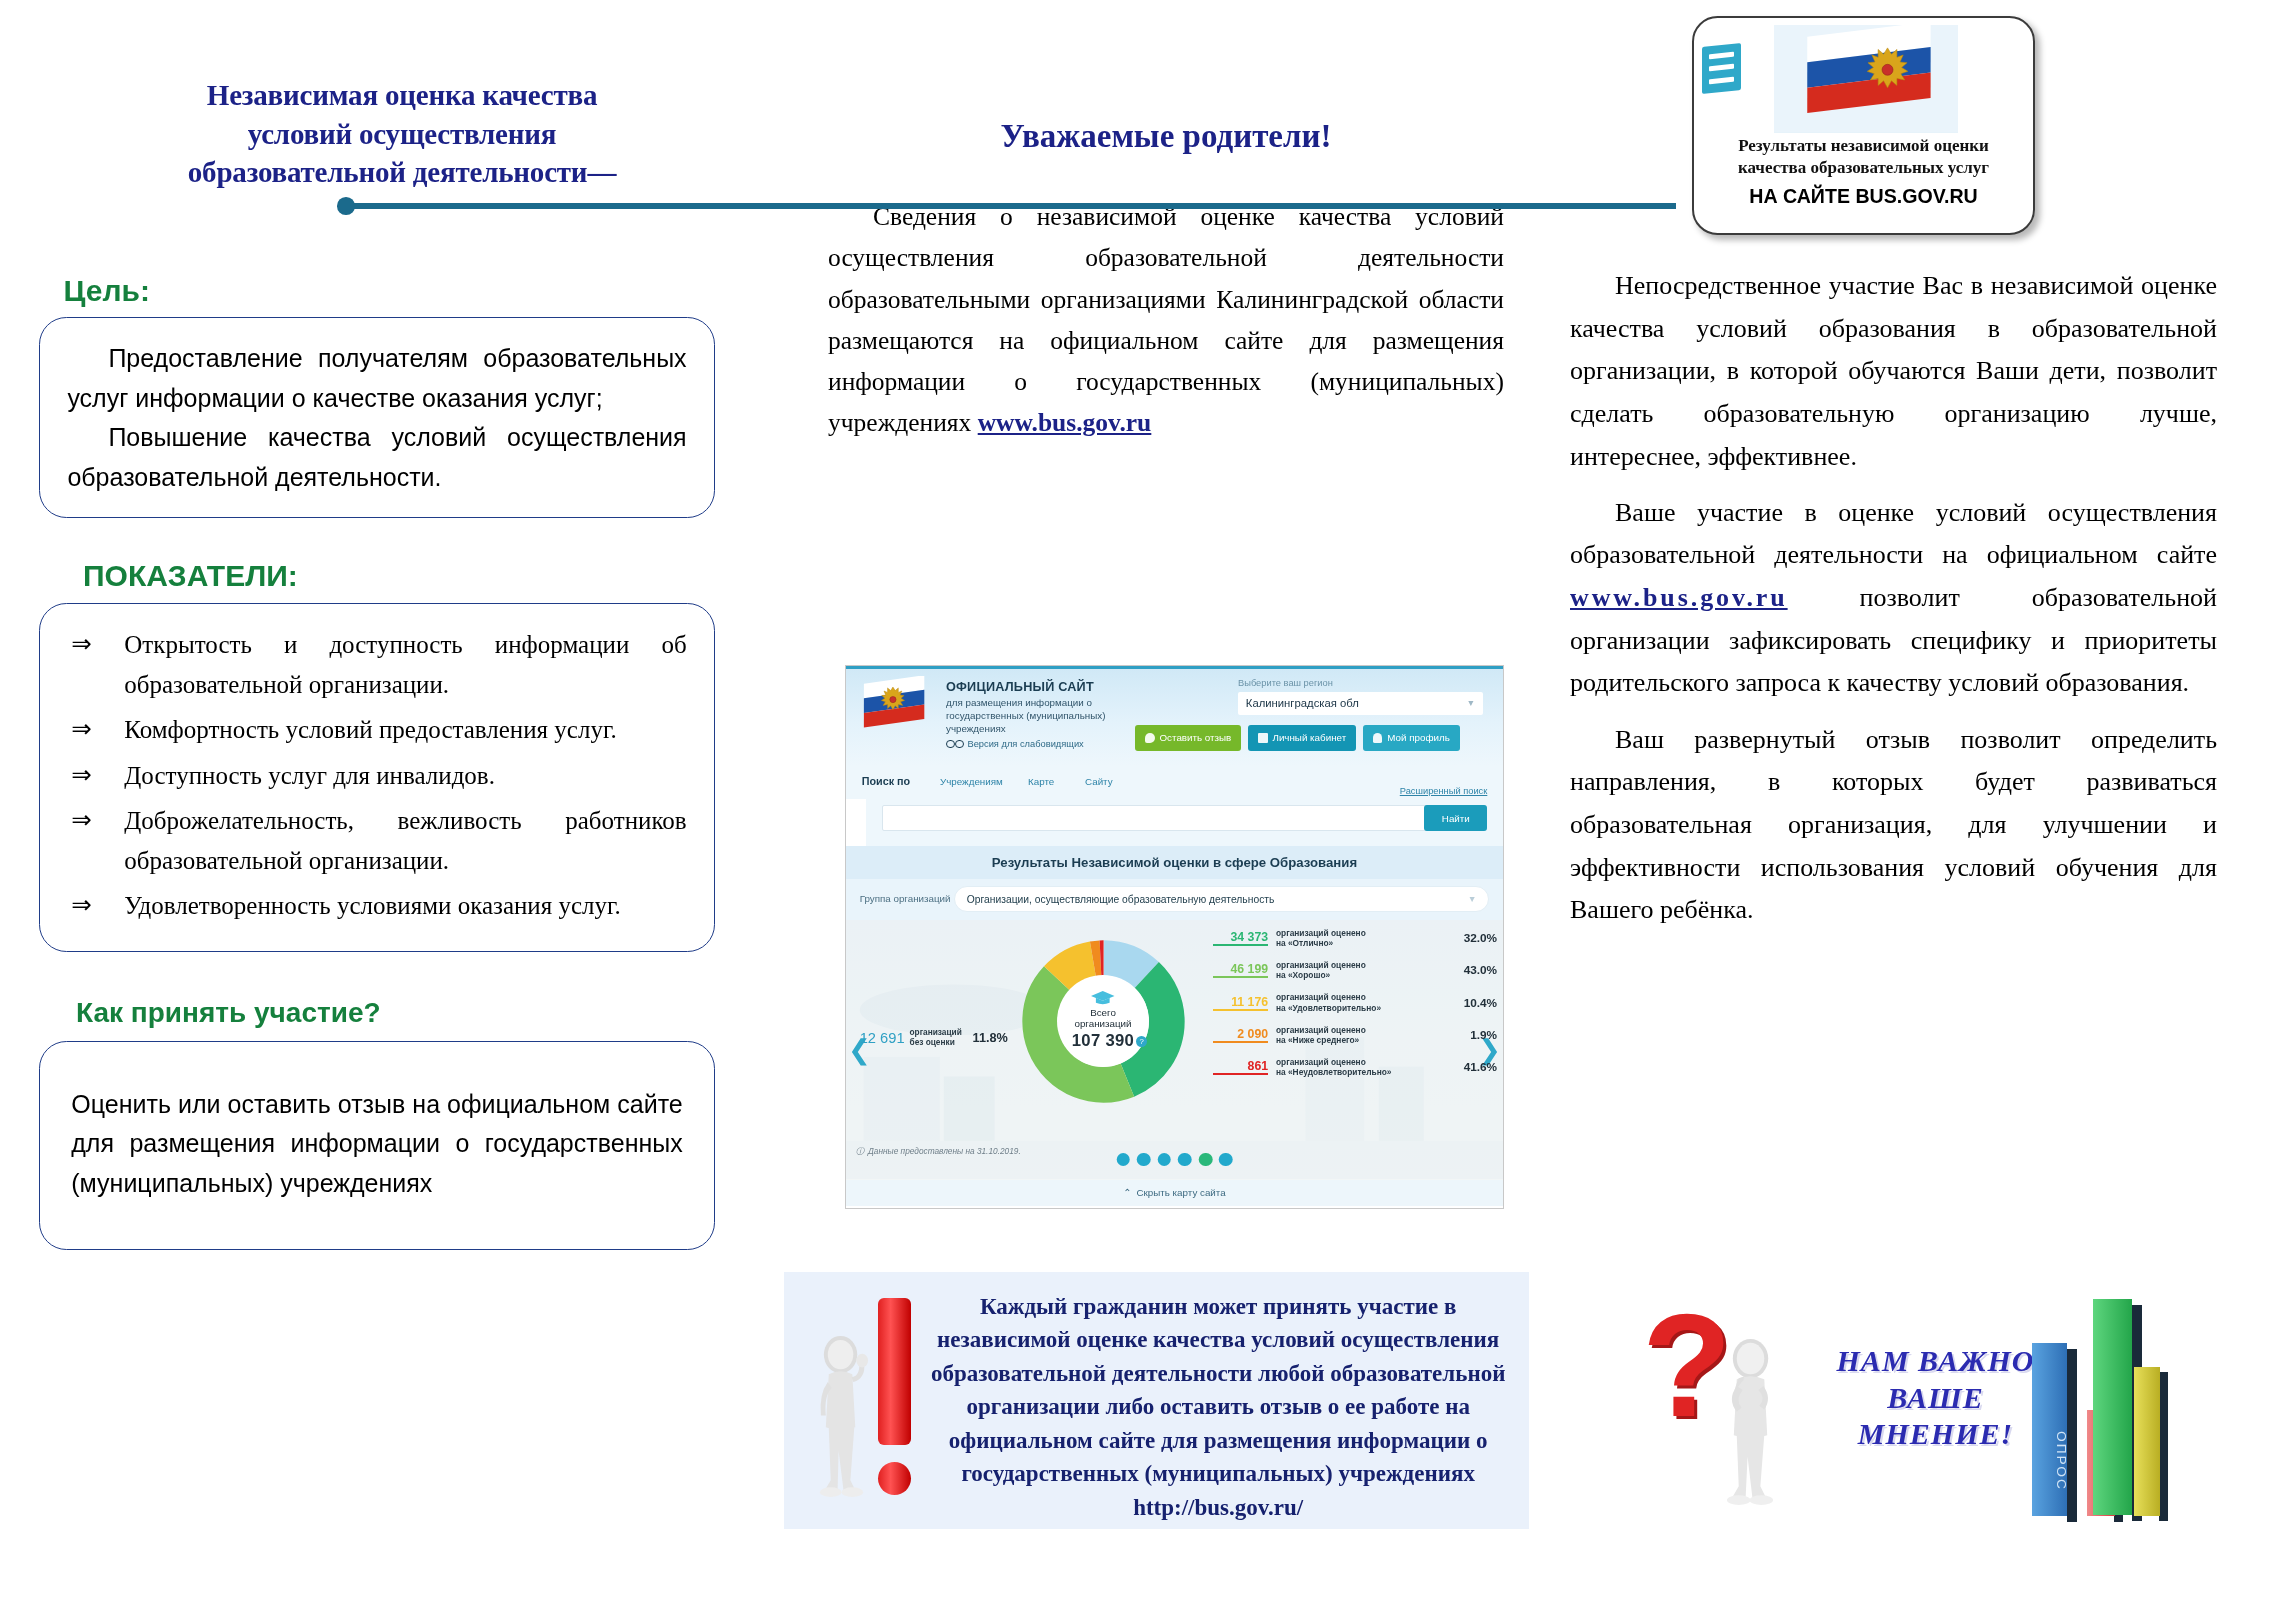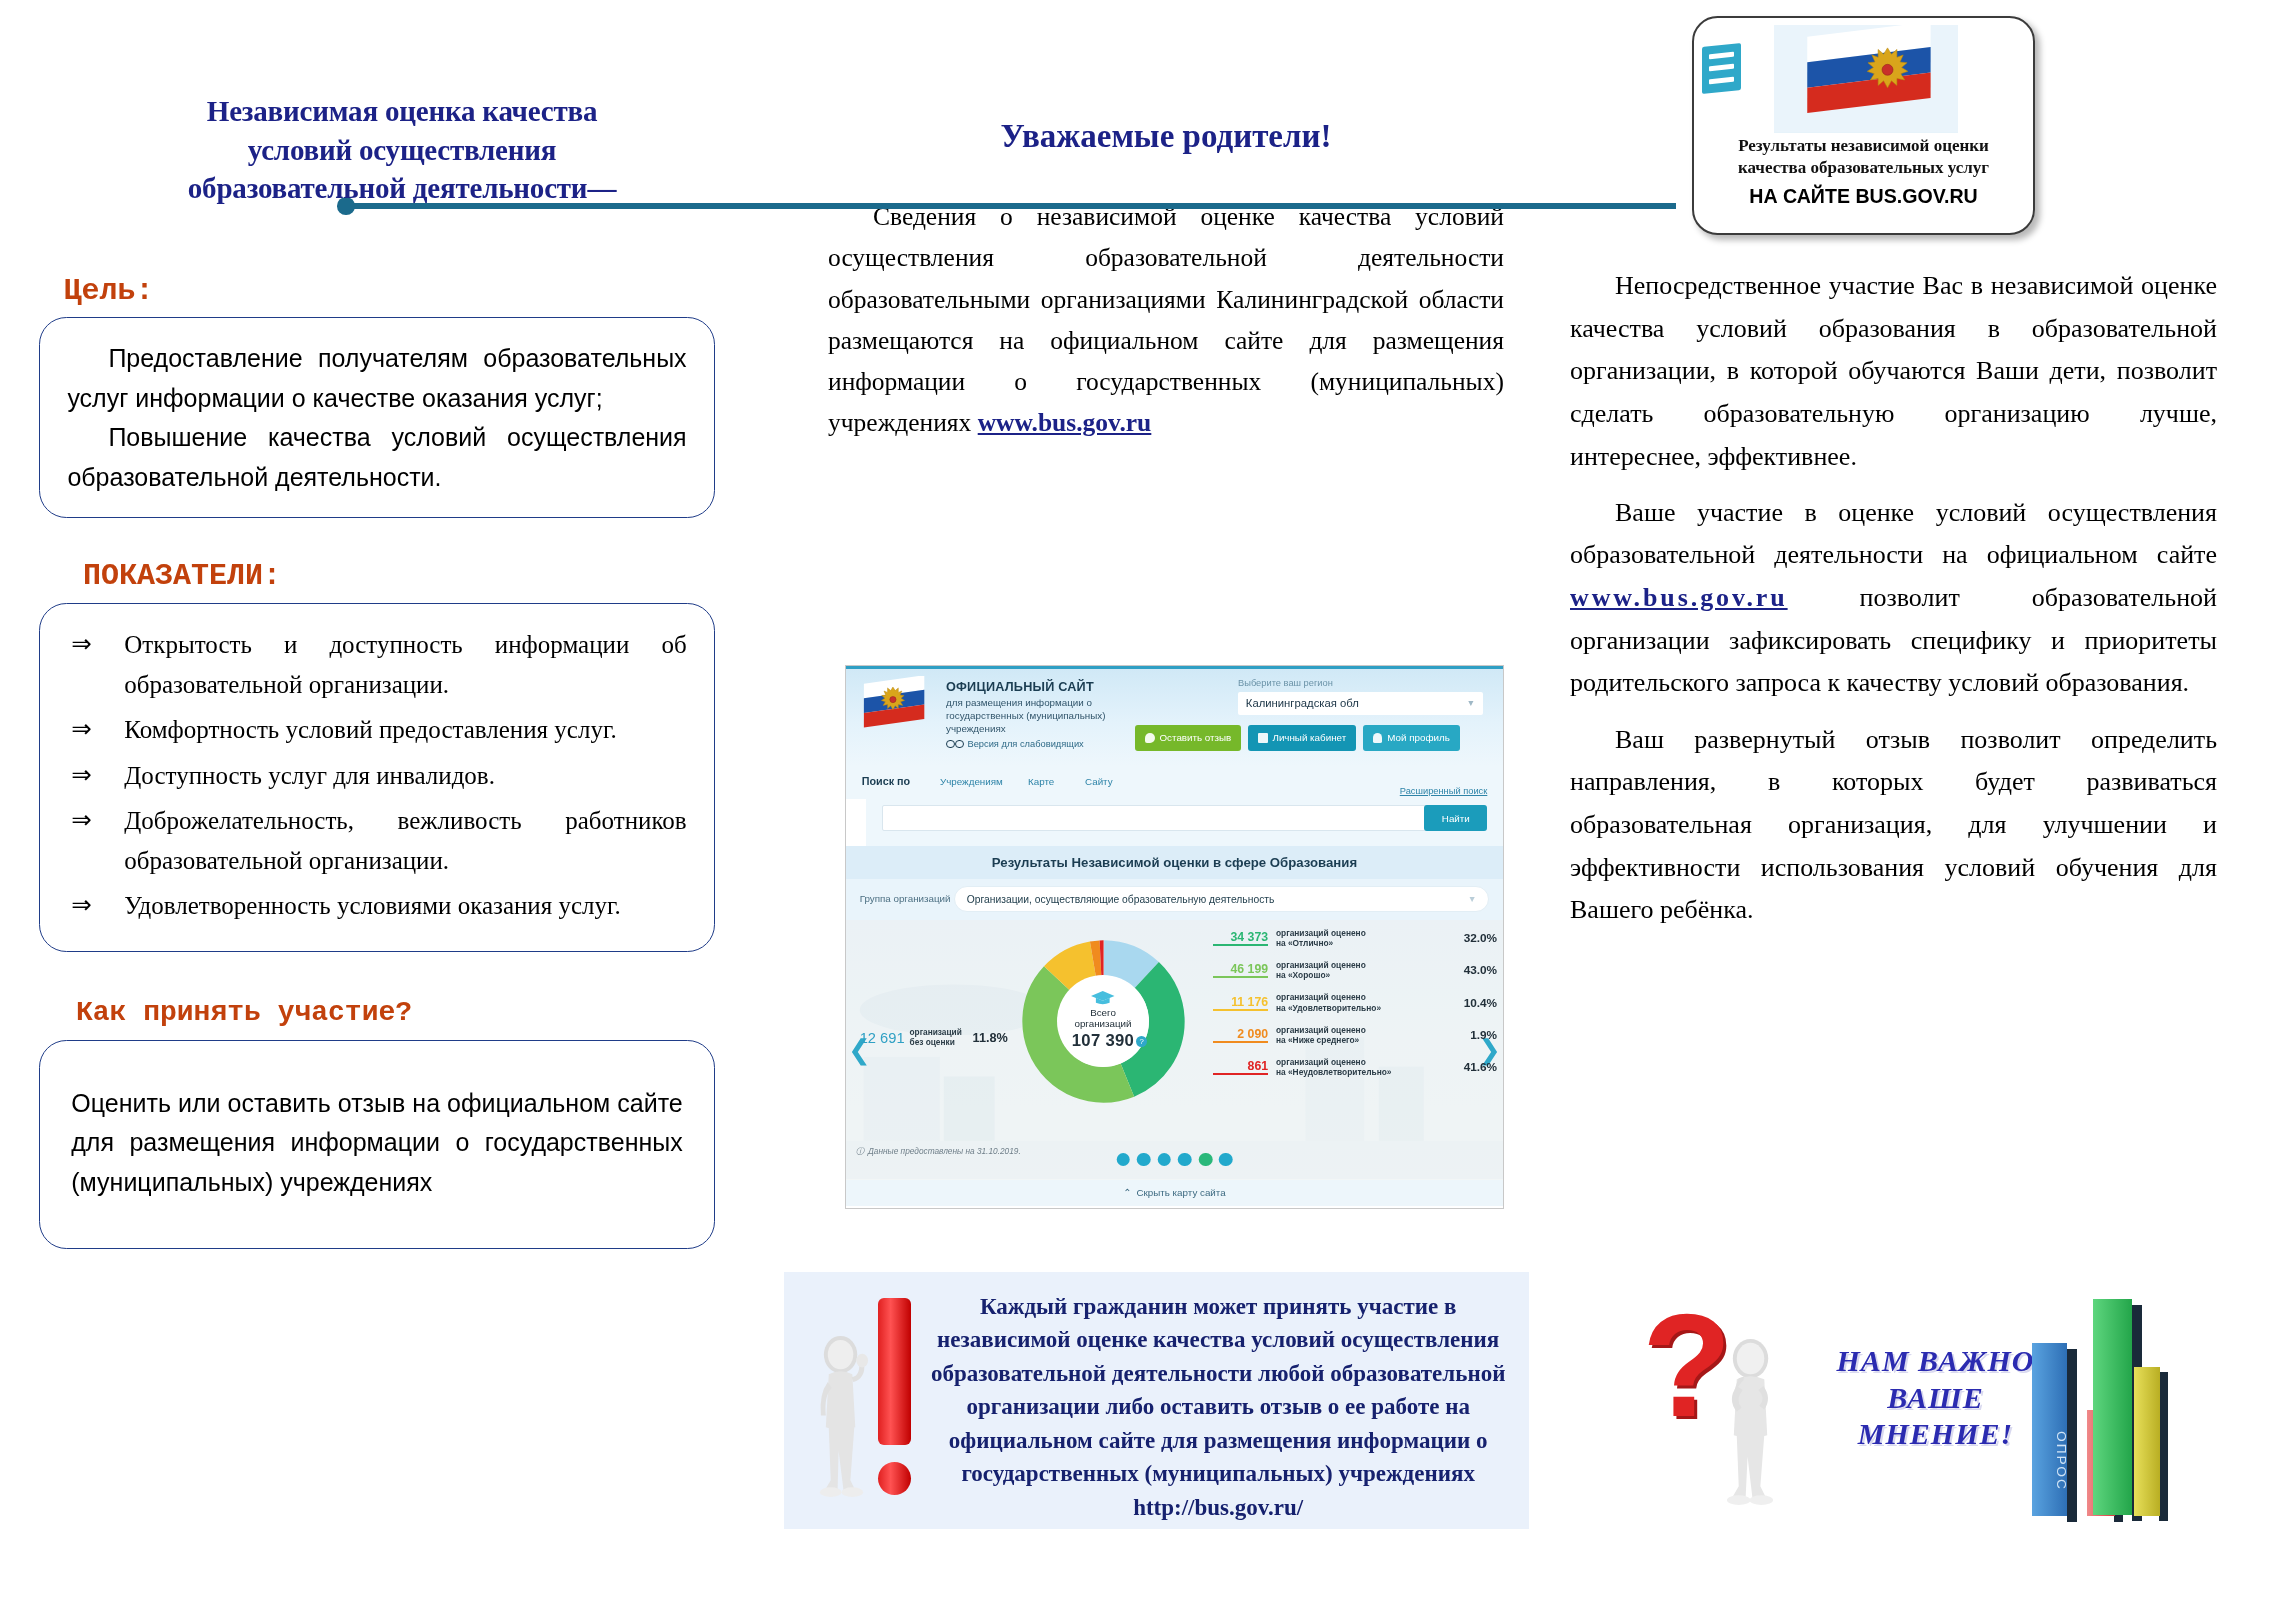--- a/index.html
+++ b/index.html
@@ -8,21 +8,21 @@
     width:2293px;height:1621px;
     background:#ffffff;
     font-family:"Liberation Serif", serif;
     position:relative;
     overflow:hidden;
   }
   .page{position:absolute;inset:0;}
 
   
   .title-wrap{
-    position:absolute;left:98px;top:92px;width:608px;
+    position:absolute;left:98px;top:76px;width:608px;
     text-align:center;z-index:5;
   }
   .title-line{
     font-family:"Liberation Serif", serif;
     font-weight:bold;
     font-size:29px;
     color:#1c2287;
     line-height:1.33;
     letter-spacing:-0.2px;
     white-space:nowrap;
@@ -35,22 +35,22 @@
   }
   .hrule-dot{
     position:absolute;left:337px;top:197px;
     width:17.6px;height:17.6px;border-radius:50%;
     background:#1b6a8c;z-index:3;
   }
 
   
   .col-left{position:absolute;left:39px;top:274px;width:676px;}
   .sec-head{
-    color:#c2410c;font-weight:bold;
-    font-family:Liberation Mono, monospace;
+    color:#15803d;font-weight:bold;
+    font-family:Liberation Sans, sans-serif;
   }
   .head-tsel{font-size:30px;margin-left:24.5px;margin-bottom:8.8px;}
   .head-pok{font-size:30px;margin-left:44px;margin-bottom:9.8px;margin-top:41px;}
   .head-kak{font-size:28px;margin-left:37px;margin-bottom:11.8px;margin-top:45px;}
 
   .roundbox{
     border:1.6px solid #1f3c88;
     border-radius:27.4px;
     box-sizing:border-box;
     padding:21.6px 27.4px 19.6px 27.4px;

